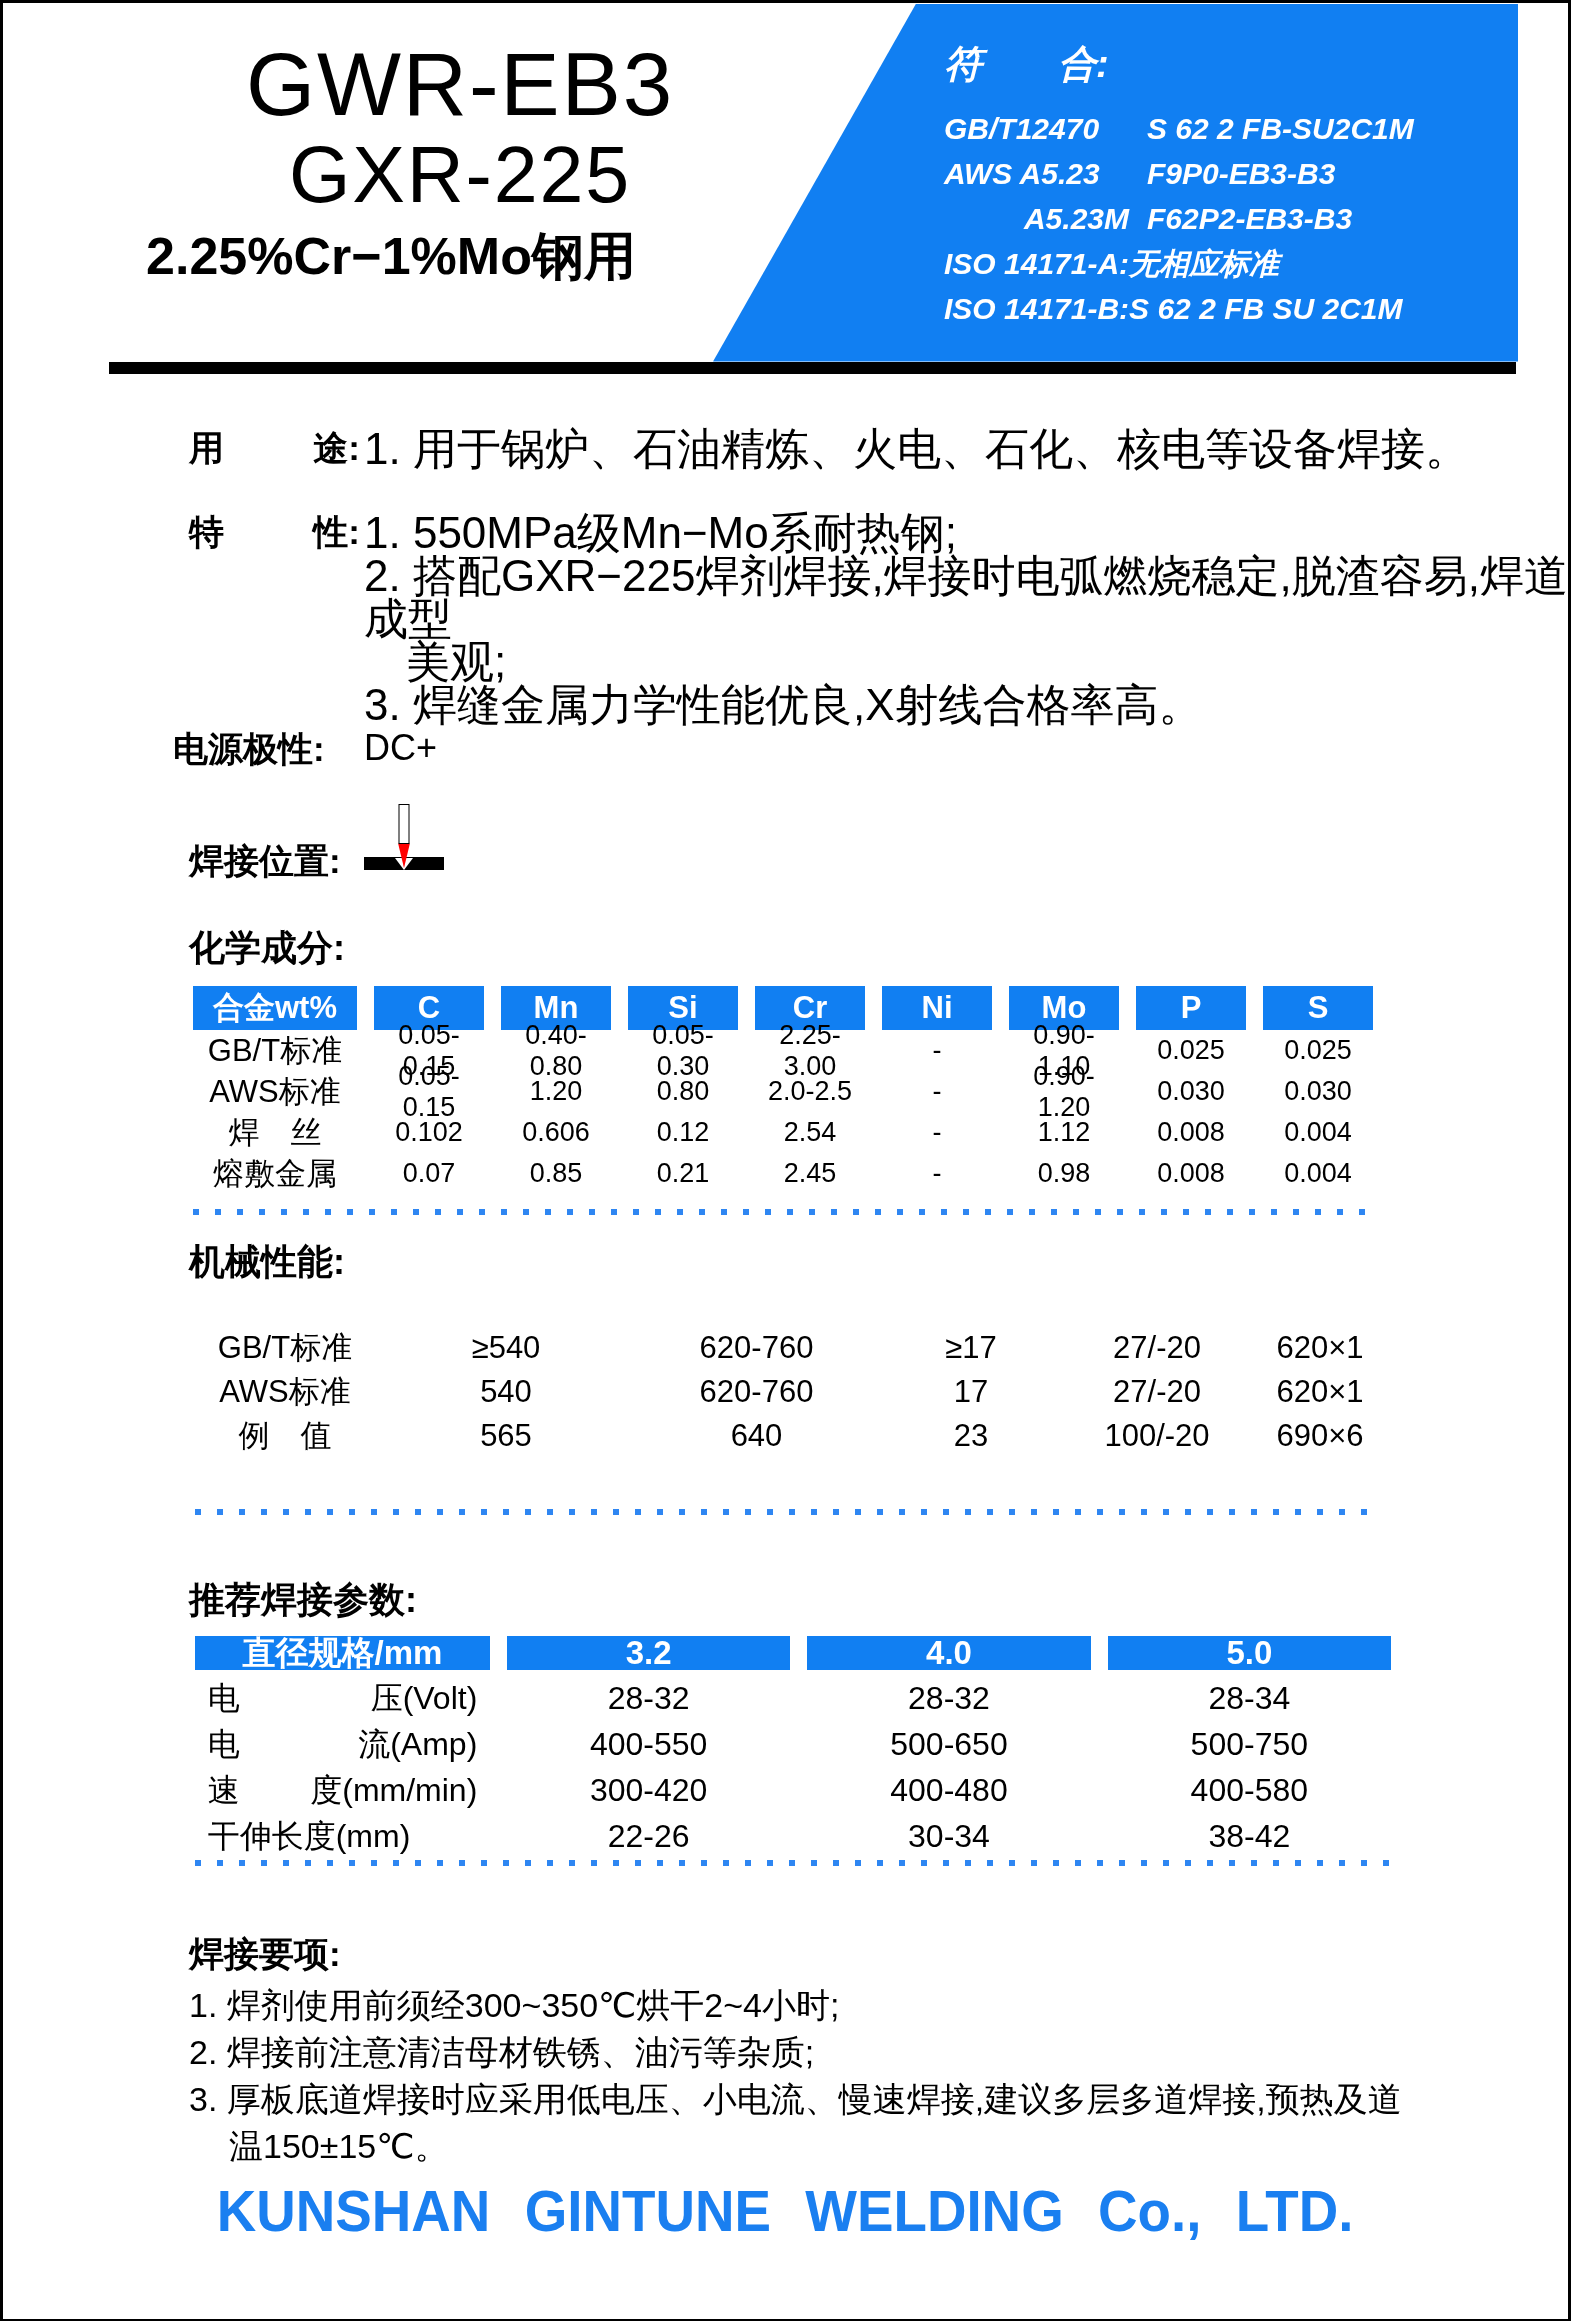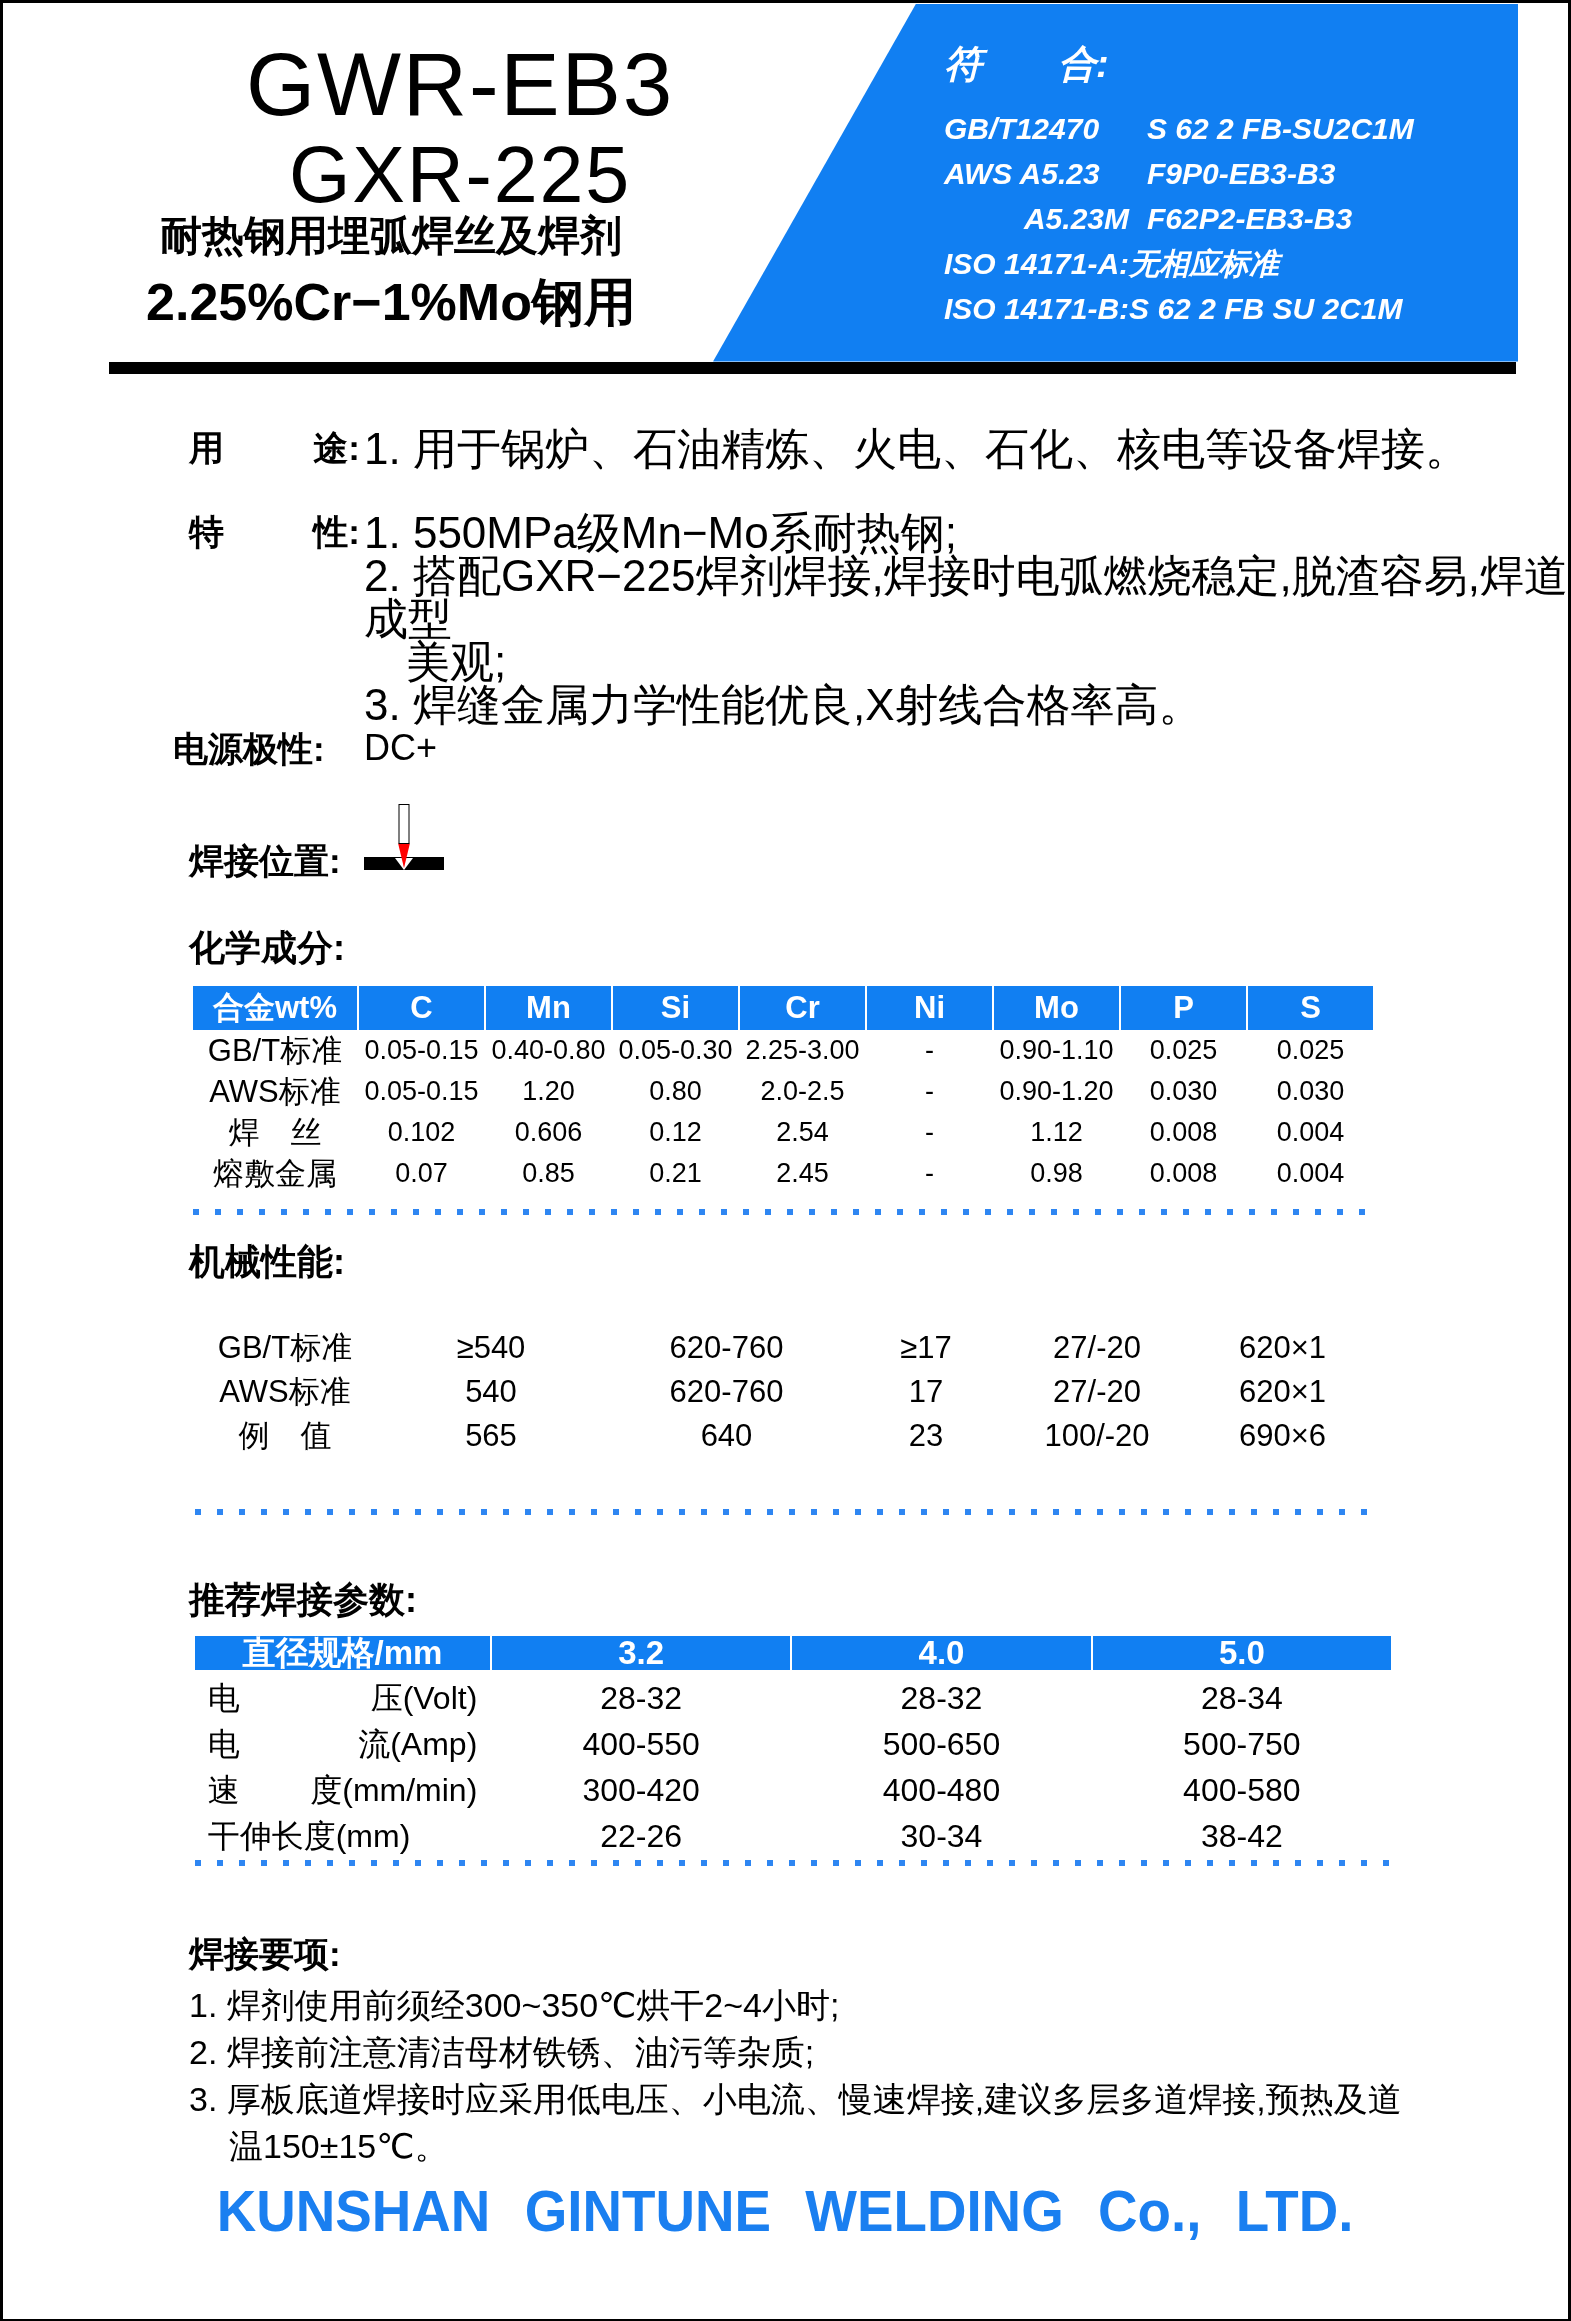--- a/index.html
+++ b/index.html
@@ -44,21 +44,21 @@
   .pos-tip{position:absolute;top:39px;left:50%;transform:translateX(-50%);width:0;height:0;
     border-left:6.4px solid transparent;border-right:6.4px solid transparent;border-top:25.5px solid #f00;}
   .pos-rod{position:absolute;top:0;left:50%;transform:translateX(-50%);width:9px;height:38px;
     background:#fff;border:1.8px solid #000;}
 
   
   .sec-h{position:absolute;font-weight:bold;font-size:36px;}
 
   
   .tbl{position:absolute;}
-  .tr{display:flex;gap:2px;}
+  .tr{display:flex;gap:17px;}
   .td{display:flex;align-items:center;justify-content:center;text-align:center;}
   .th-row .td{background:#117ff2;color:#fff;font-weight:bold;}
 
   .chem{left:193px;top:986px;width:1180px;}
   .chem .th-row{height:44px;}
   .chem .th-row .td{font-size:31px;}
   .chem .dr{height:41px;font-size:27px;}
   .chem .td.c0{width:164px;flex:none;font-size:31px;}
   .chem .td{flex:1;}
 
@@ -95,21 +95,20 @@
 </head>
 <body>
 
 <div class="page-frame"></div>
 
 <div class="title-block">
   <div class="t1">GWR-EB3</div>
   <div class="t2">GXR-225</div>
 </div>
 <div class="sub-block">
-  <div class="s1">耐热钢用埋弧焊丝及焊剂</div>
   <div class="s2">2.25%Cr−1%Mo钢用</div>
 </div>
 
 <div class="comp-box">
   <div class="comp-inner">
     <div class="comp-heading">符　　合:</div>
     <div class="comp-row">
       <span class="c1">GB/T12470</span><span>S 62 2 FB-SU2C1M</span>
     </div>
     <div class="comp-row">

